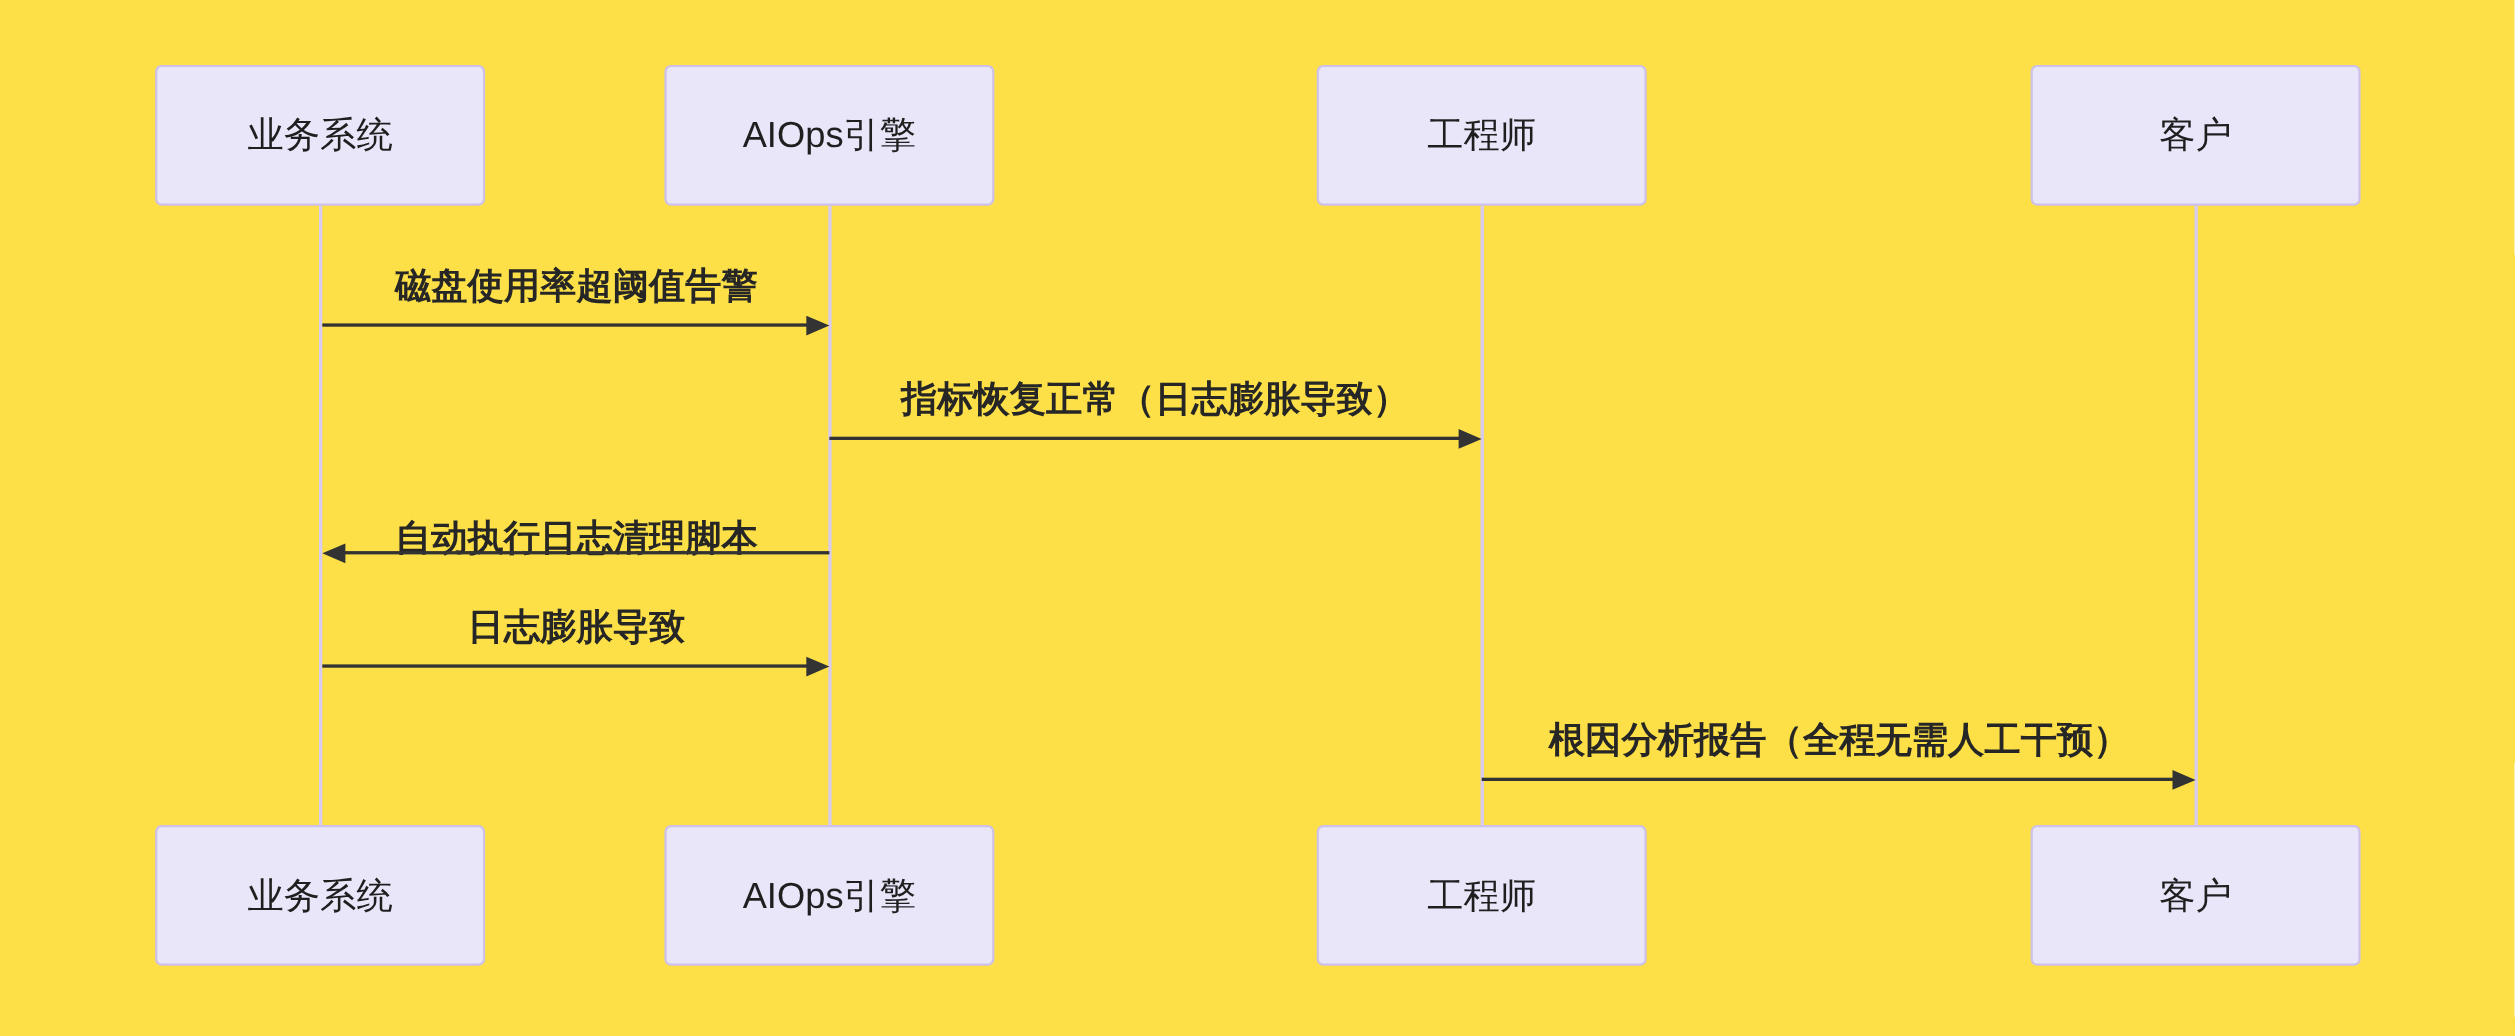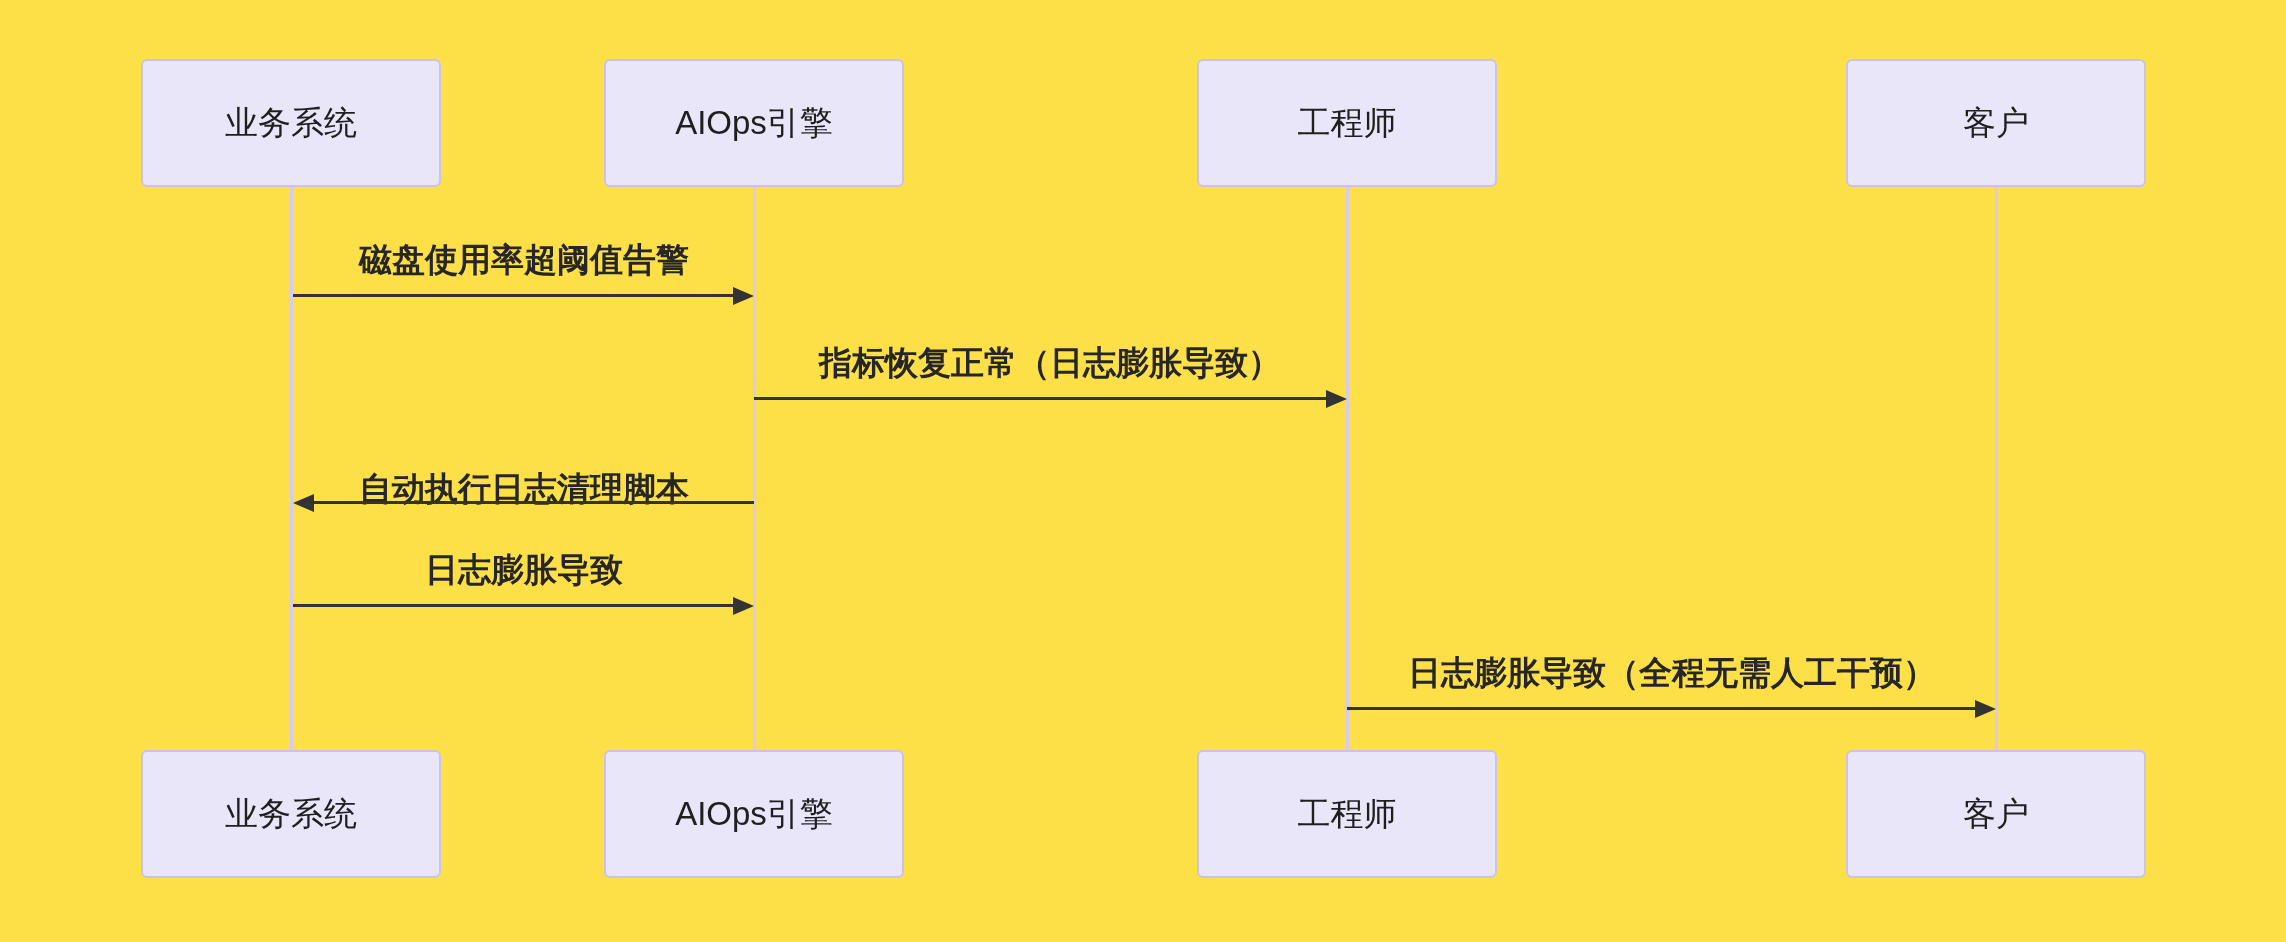--- a/index.html
+++ b/index.html
@@ -94,21 +94,21 @@
   <div class="msg-head-right" style="left:1326px; top:390px;"></div>
 
   <div class="msg-label" style="left:524px; top:468px;">自动执行日志清理脚本</div>
   <div class="msg-line" style="left:306px; top:501px; width:448px;"></div>
   <div class="msg-head-left" style="left:293px; top:494px;"></div>
 
   <div class="msg-label" style="left:524px; top:549px;">日志膨胀导致</div>
   <div class="msg-line" style="left:293px; top:604px; width:448px;"></div>
   <div class="msg-head-right" style="left:733px; top:597px;"></div>
 
-  <div class="msg-label" style="left:1672px; top:652px;">日志膨胀导致（全程无需人工干预）</div>
+  <div class="msg-label" style="left:1672px; top:652px;">根因分析报告（全程无需人工干预）</div>
   <div class="msg-line" style="left:1347px; top:707px; width:636px;"></div>
   <div class="msg-head-right" style="left:1975px; top:700px;"></div>
 
   <div class="actor-box" style="left:141px; top:750px;">
     <span>业务系统</span>
   </div>
   <div class="actor-box" style="left:604px; top:750px;">
     <span>AIOps引擎</span>
   </div>
   <div class="actor-box" style="left:1197px; top:750px;">

